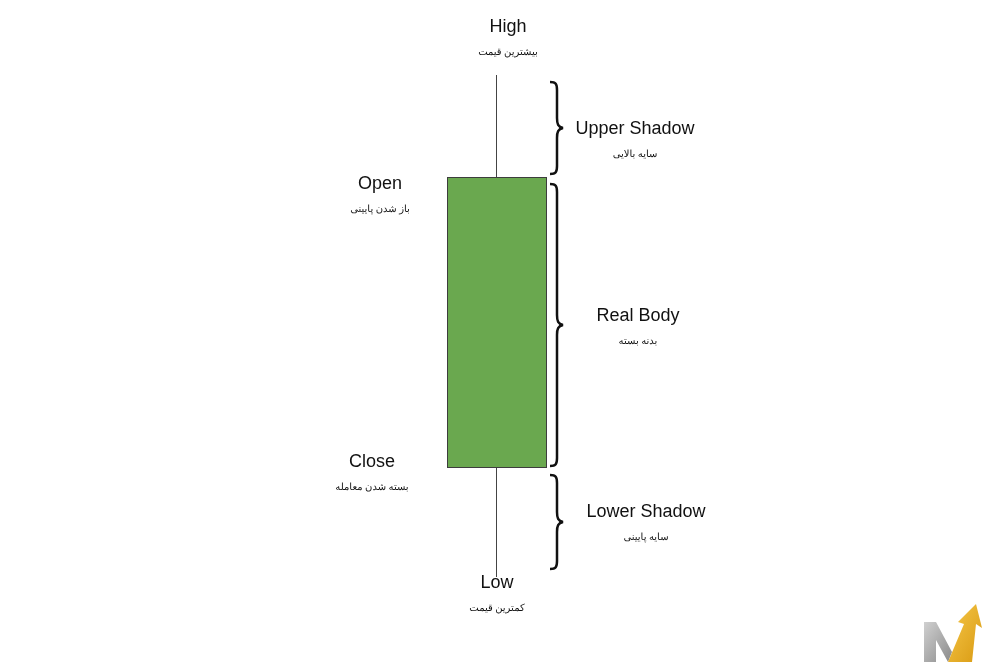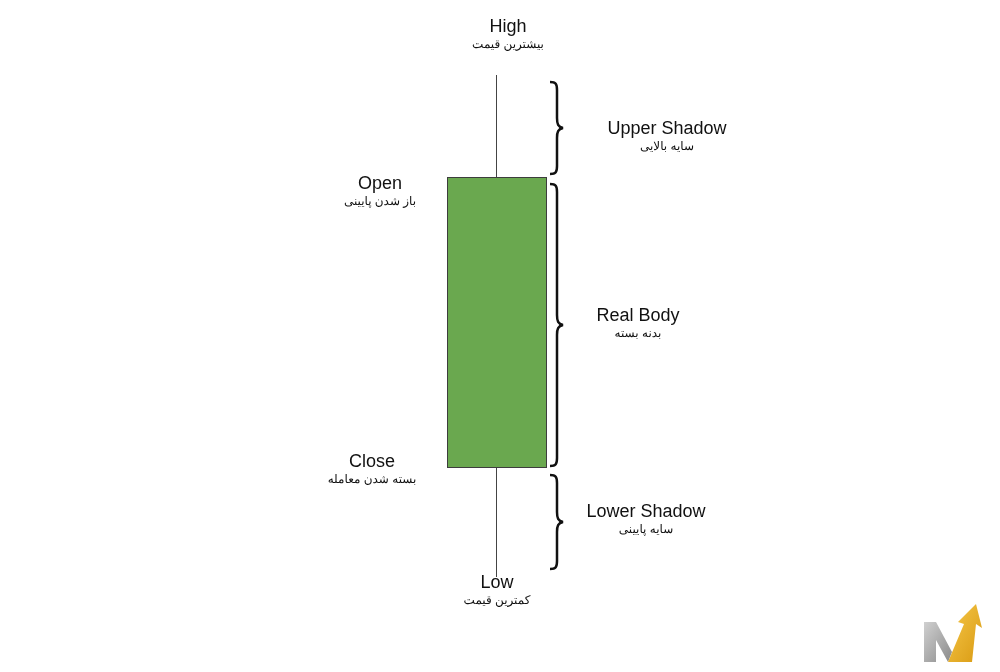--- a/index.html
+++ b/index.html
@@ -1,21 +1,21 @@
 <!DOCTYPE html>
 <html><head>
 <meta charset="utf-8">
 <style>
   html, body { margin:0; padding:0; background:#ffffff; }
   body { width:1000px; height:672px; position:relative; overflow:hidden;
          font-family:"Liberation Sans", "DejaVu Sans", sans-serif; color:#111; }
   .abs { position:absolute; }
   .lbl { position:absolute; text-align:center; line-height:1; }
   .en { font-size:18px; color:#111; }
-  .fa { font-size:12px; color:#111; direction:rtl; font-family:Liberation Sans, sans-serif; margin-top:3px; }
+  .fa { font-size:10px; color:#111; direction:rtl; font-family:Liberation Serif, serif; margin-top:12px; }
   .wick { position:absolute; left:496px; width:1px; background:#444; }
   .body { position:absolute; left:447px; top:177px; width:98px; height:289px;
           background:#6aa84f; border:1px solid #3d3d3d; }
   svg.brace { position:absolute; overflow:visible; }
 </style>
 </head>
 <body>
 
 <div class="lbl" style="left:448px; top:17px; width:120px;">
   <div class="en">High</div>
@@ -45,21 +45,21 @@
 <svg class="brace" style="left:548px; top:80px;" width="20" height="96">
   <path d="M2,2 C8,2 9,4 9,10 L9,38 C9,44 10,47 15,48 C10,49 9,52 9,58 L9,86 C9,92 8,94 2,94" fill="none" stroke="#111" stroke-width="2.5"></path>
 </svg>
 <svg class="brace" style="left:548px; top:182px;" width="20" height="286">
   <path d="M2,2 C8,2 9,4 9,10 L9,133 C9,139 10,142 15,143 C10,144 9,147 9,153 L9,276 C9,282 8,284 2,284" fill="none" stroke="#111" stroke-width="2.5"></path>
 </svg>
 <svg class="brace" style="left:548px; top:473px;" width="20" height="98">
   <path d="M2,2 C8,2 9,4 9,10 L9,39 C9,45 10,48 15,49 C10,50 9,53 9,59 L9,88 C9,94 8,96 2,96" fill="none" stroke="#111" stroke-width="2.5"></path>
 </svg>
 
-<div class="lbl" style="left:592px; top:119px; width:150px;">
+<div class="lbl" style="left:560px; top:119px; width:150px;">
   <div class="en">Upper Shadow</div>
   <div class="fa">سایه بالایی</div>
 </div>
 <div class="lbl" style="left:563px; top:306px; width:150px;">
   <div class="en">Real Body</div>
   <div class="fa">بدنه بسته</div>
 </div>
 <div class="lbl" style="left:571px; top:502px; width:150px;">
   <div class="en">Lower Shadow</div>
   <div class="fa">سایه پایینی</div>

